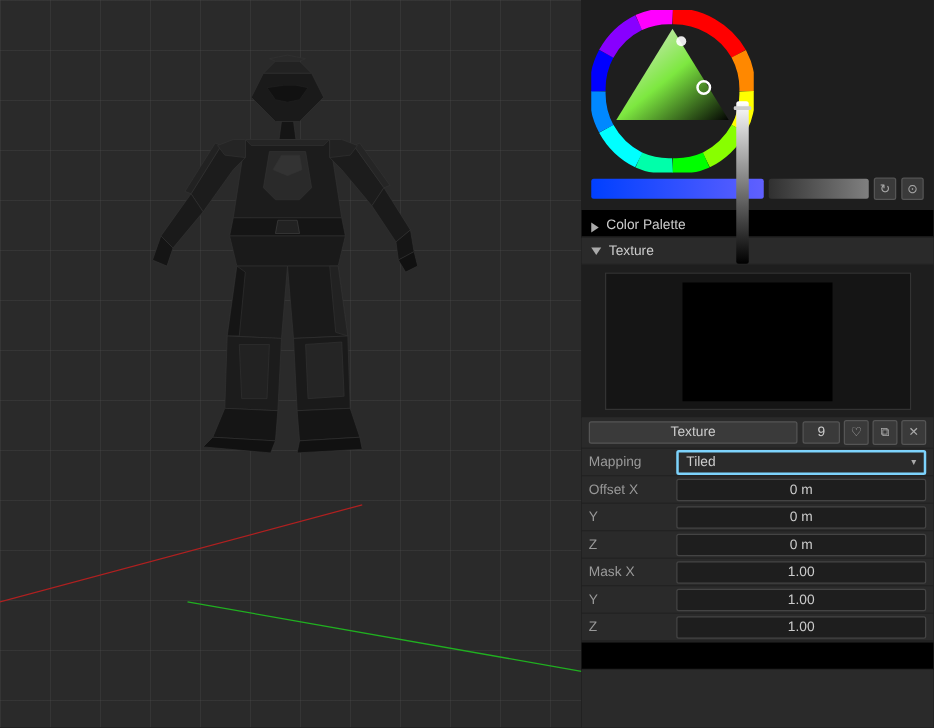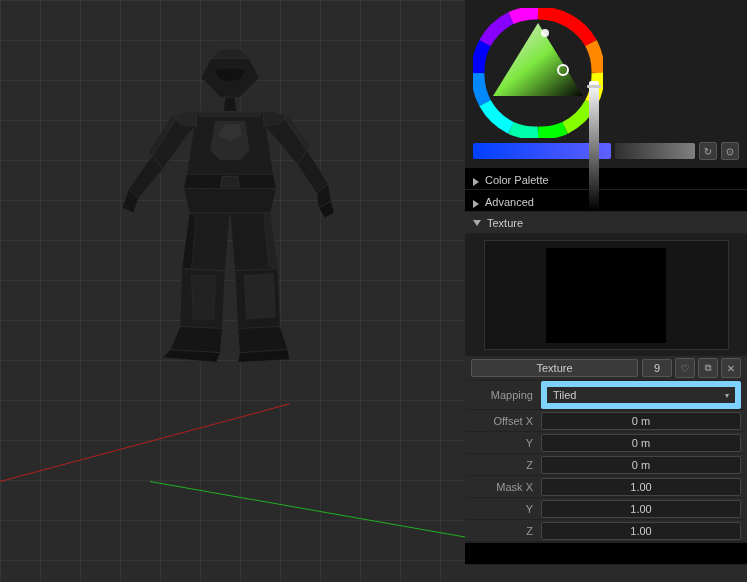--- a/index.html
+++ b/index.html
@@ -253,40 +253,40 @@
     .prop-row {
       display: flex;
       align-items: center;
       min-height: 22px;
       border-bottom: 1px solid #222;
       padding: 0 6px;
     }
     .prop-label {
       color: #999;
       font-size: 11px;
-      text-align: right;
+      text-align: left;
       padding-right: 8px;
       min-width: 70px;
       flex-shrink: 0;
     }
     .prop-value {
       flex: 1;
       background: #1e1e1e;
       border: 1px solid #444;
       border-radius: 2px;
       color: #ccc;
       font-size: 11px;
       padding: 2px 6px;
       text-align: center;
       cursor: pointer;
     }
     .prop-dropdown {
       flex: 1;
       background: #2a2a2a;
-      border: 6px solid #7dd3fc;
+      border: 2px solid #7dd3fc;
       border-radius: 2px;
       color: #ccc;
       font-size: 11px;
       padding: 2px 6px;
       cursor: pointer;
       display: flex;
       align-items: center;
       justify-content: space-between;
     }
     .dropdown-arrow {
@@ -423,24 +423,20 @@
       <div class="color-btn">↻</div>
       <div class="color-btn">⊙</div>
     </div>
   </div>
 
   <div class="section-row">
     <div class="triangle-right"></div>
     <span class="section-label">Color Palette</span>
   </div>
 
-  <div class="section-row">
-    <div class="triangle-right"></div>
-    <span class="section-label">Advanced</span>
-  </div>
 
   <div class="texture-header">
     <div class="triangle-down"></div>
     <span class="section-label">Texture</span>
   </div>
 
   <div class="texture-preview-area">
     <div class="texture-preview">
       <div class="texture-preview-black"></div>
     </div>

